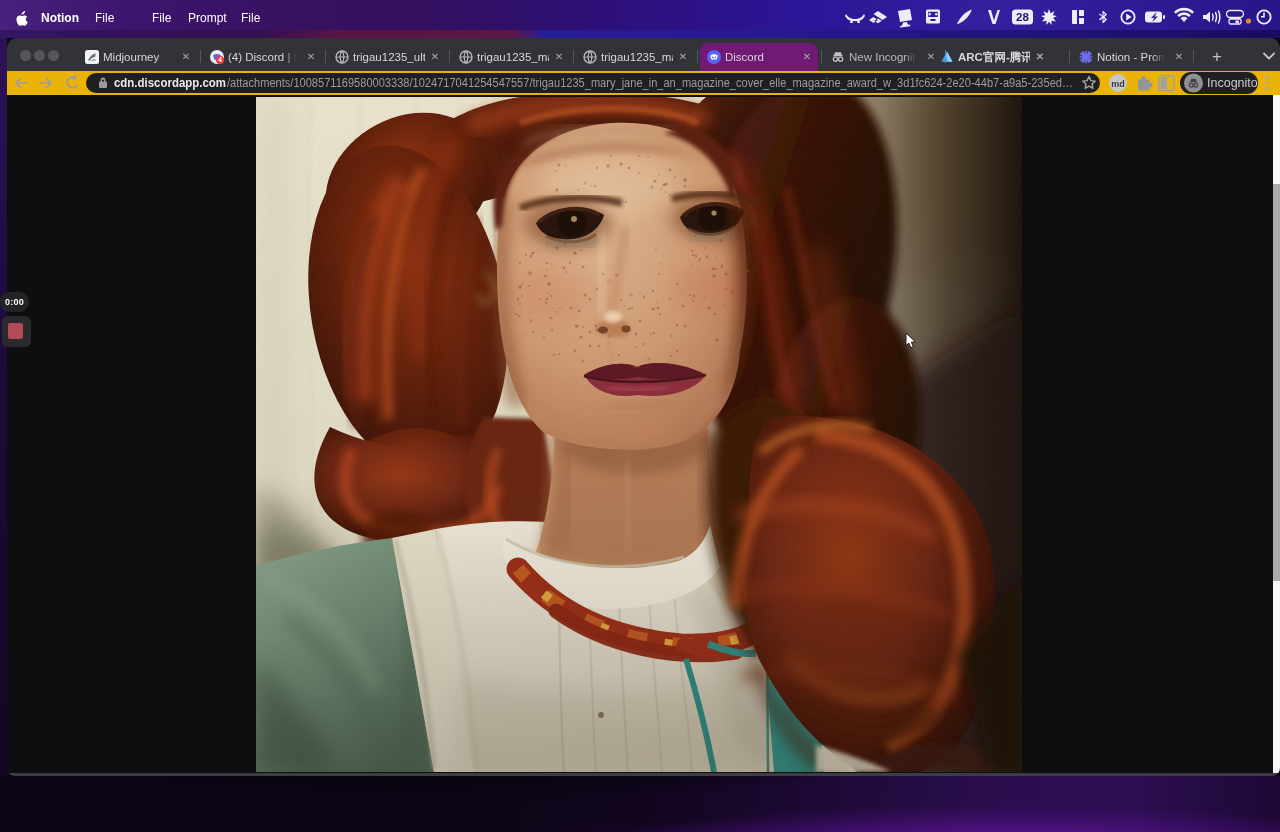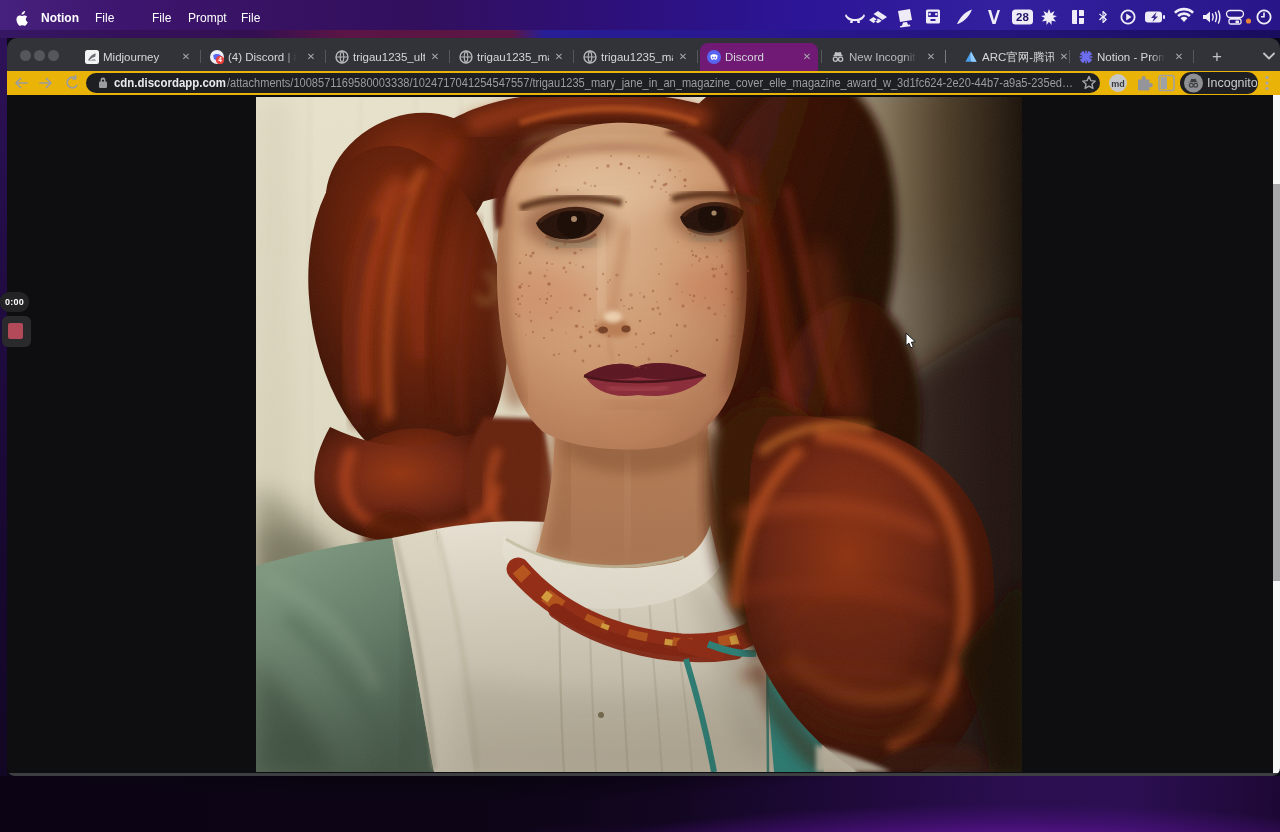--- a/index.html
+++ b/index.html
@@ -158,21 +158,21 @@
           <path d="M2,6.2 C2,5.6 2.6,5.2 3.1,5.2 L4,2.6 C4.1,2.2 4.5,2 4.9,2.1 C5.6,2.3 6.3,2.4 7,2.4 C7.7,2.4 8.4,2.3 9.1,2.1 C9.5,2 9.9,2.2 10,2.6 L10.9,5.2 C11.4,5.2 12,5.6 12,6.2 Z" fill="#c0c1c4"></path>
           <circle cx="4.4" cy="9.3" r="2.1" fill="none" stroke="#c0c1c4" stroke-width="1.3"></circle>
           <circle cx="9.6" cy="9.3" r="2.1" fill="none" stroke="#c0c1c4" stroke-width="1.3"></circle>
           <path d="M6.3,9 C6.7,8.7 7.3,8.7 7.7,9" stroke="#c0c1c4" stroke-width="1" fill="none"></path>
         </svg>
       <div class="title" style="color:#b8b9bc;">New Incognito Ta</div>
         <div class="fade" style="background:linear-gradient(90deg,rgba(50,51,56,0),#323338 70%);"></div>
         <div class="x">✕</div>
     </div>
     <div class="tabsep" style="left:938px; background:#7a7b80;"></div>
-    <div class="tab" style="left:950px; width:118px;">
+    <div class="tab" style="left:926px; width:118px;font-weight:bold;">
       <svg class="fav" viewBox="0 0 14 14">
           <defs>
             <linearGradient id="arcg" x1="0" y1="0" x2="0" y2="1">
               <stop offset="0" stop-color="#9fd4ff"></stop>
               <stop offset=".55" stop-color="#4a9de8"></stop>
               <stop offset="1" stop-color="#1f63c8"></stop>
             </linearGradient>
           </defs>
           <path d="M7,1.5 L12.6,11.8 L1.4,11.8 Z" fill="#4a9de8"></path>
           <path d="M7,1.5 L12.6,11.8 L7.6,11.8 C6.2,8.2 6,5.5 7,1.5 Z" fill="#9fd4ff" opacity=".85"></path>

